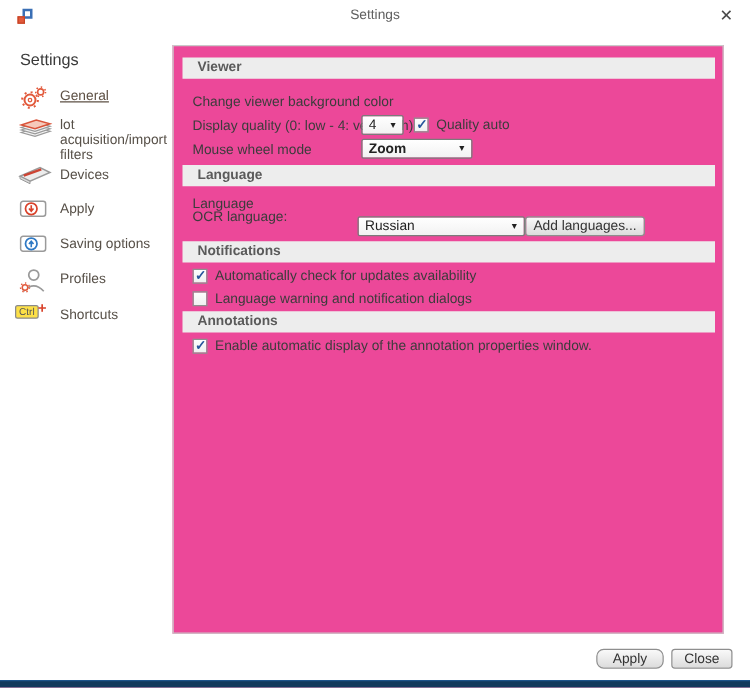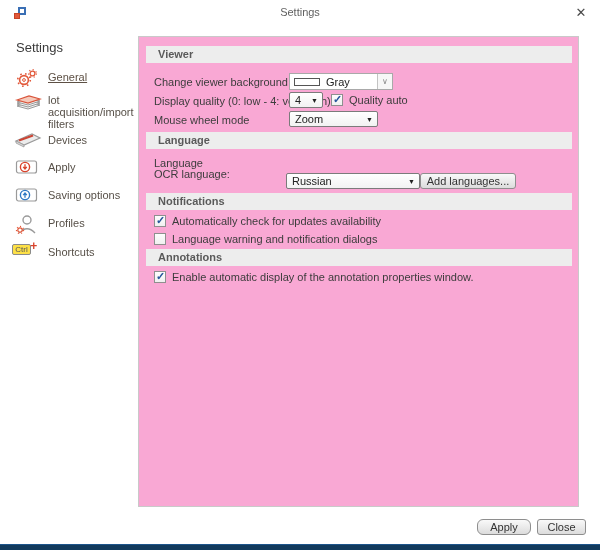--- a/index.html
+++ b/index.html
@@ -21,21 +21,21 @@
   .close-btn { position:absolute; right:10px; top:4px; width:18px; height:18px; font-size:13px; color:#4a4a4a; text-align:center; line-height:18px; cursor:pointer; }
 
   
   .side-heading { position:absolute; left:16px; top:40px; font-size:13px; color:#3a3a3a; }
   .side-item { position:absolute; left:14px; width:118px; cursor:pointer; }
   .side-item .lbl { position:absolute; left:34px; top:0; font-size:11px; color:#575048; line-height:12px; }
   .side-item.selected .lbl { text-decoration:underline; color:#5d5044; }
   .side-icon { position:absolute; left:0; top:-3px; width:28px; height:20px; }
 
   
-  .panel { position:absolute; left:138px; top:36px; width:441px; height:471px; border:1px solid #c9c9c9; background:#f9a8d4; }
+  .panel { position:absolute; left:138px; top:36px; width:441px; height:471px; border:1px solid #c9c9c9; background:#ec4899; }
   .sec-bar { position:absolute; left:7px; width:426px; height:17px; background:#ededed; }
   .sec-bar span { display:block; padding:2px 0 0 12px; font-size:11px; font-weight:bold; color:#5a5a5a; }
   .row-label { position:absolute; font-size:11px; color:#3c3c3c; }
 
   
   .dd { position:absolute; height:16px; border:1px solid #7b7b7b; border-radius:2px; background:linear-gradient(#ffffff,#f2f2f2); font-size:11px; color:#222; cursor:pointer; }
   .dd .dd-val { position:absolute; left:5px; top:1px; }
   .dd .dd-arrow { position:absolute; right:4px; top:4px; font-size:7px; color:#222; }
 
   
@@ -152,40 +152,35 @@
   <span class="lbl">Shortcuts</span>
 </div>
 
 <div class="panel">
 
   <div class="sec-bar" style="top:9px;">
     <span>Viewer</span>
   </div>
 
   <div class="row-label" style="left:15px; top:39px;">Change viewer background color</div>
-  <div class="combo" style="left:150px; top:36px; width:104px;">
-    <span class="swatch"></span>
-    <span class="c-val">Gray</span>
-    <span class="arrow-sec"><span>∨</span></span>
-  </div>
 
   <div class="row-label" style="left:15px; top:58px;">Display quality (0: low - 4: very high)</div>
   <div class="dd" style="left:150px; top:55px; width:34px;">
     <span class="dd-val">4</span>
     <span class="dd-arrow">▼</span>
   </div>
   <div class="chk-row" style="left:192px; top:57px;">
     <span class="chk-box">
         <span class="mark">✓</span>
       </span>
     <span class="chk-lbl">Quality auto</span>
   </div>
 
   <div class="row-label" style="left:15px; top:77px;">Mouse wheel mode</div>
-  <div class="dd" style="left:150px; top:74px; width:89px;">
+  <div class="dd" style="left:150px; top:74px; width:89px;font-weight:bold;">
     <span class="dd-val">Zoom</span>
     <span class="dd-arrow">▼</span>
   </div>
 
   <div class="sec-bar" style="top:95px;">
     <span>Language</span>
   </div>
 
   <div class="row-label" style="left:15px; top:120px;">Language</div>
 

